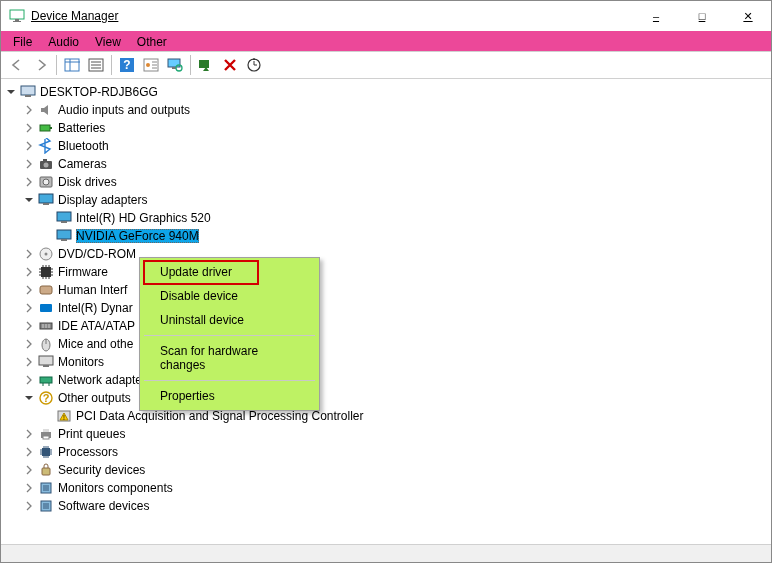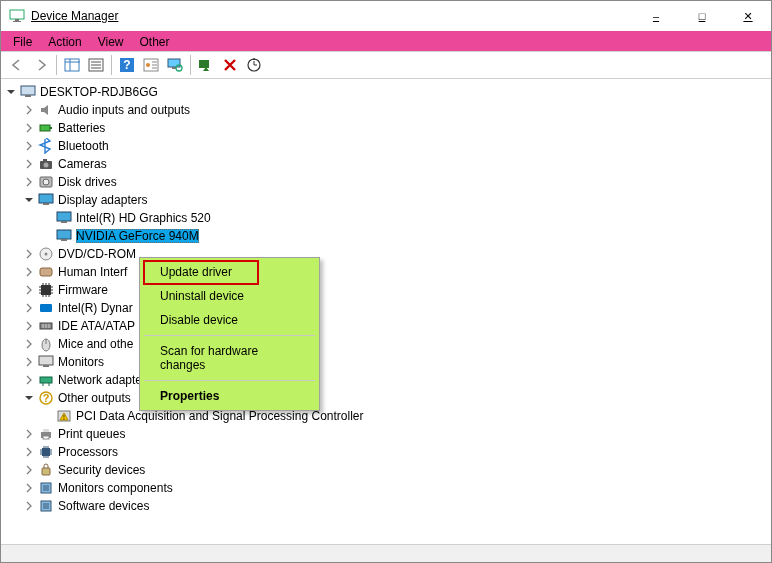--- a/index.html
+++ b/index.html
@@ -122,21 +122,21 @@
     font-size: 12px;
     z-index: 100;
   }
   .context-menu .cm-item {
     padding: 5px 18px;
     cursor: default;
   }
   .context-menu .cm-sep {
     height: 1px; background: #c8c8c8; margin: 3px 2px;
   }
-  .context-menu .cm-bold { font-weight: bold; }
+  .context-menu .cm-bold { font-weight: normal; }
 
   .highlight-box {
     position: absolute;
     border: 2.5px solid #d40000;
     pointer-events: none;
     z-index: 200;
   }
 
   
   .tree-area::-webkit-scrollbar { width: 17px; }
@@ -157,21 +157,21 @@
   <span class="title">Device Manager</span>
   <div class="window-controls">
     <div class="ctl">–</div>
     <div class="ctl">□</div>
     <div class="ctl close">✕</div>
   </div>
 </div>
 
 <div class="menubar">
   <div class="menu-item">File</div>
-  <div class="menu-item">Action</div>
+  <div class="menu-item">Audio</div>
   <div class="menu-item">View</div>
   <div class="menu-item">Other</div>
 </div>
 
 <div class="toolbar">
   <div class="tb-btn">
       <svg width="14" height="14" viewBox="0 0 14 14">
         <path d="M9 2 L3 7 L9 12" stroke="#888" stroke-width="1.6" fill="none"></path>
       </svg>
     </div>
@@ -382,39 +382,39 @@
     </div>
     <div class="tree-node">
       <span class="indent" style="width: 18px;"></span>
       <span class="expander">
         <svg width="10" height="10" viewBox="0 0 10 10">
           <path d="M3 1 L7 5 L3 9" fill="none" stroke="#808080" stroke-width="1.3"></path>
         </svg>
       </span>
       <span class="node-icon">
         <svg width="16" height="16" viewBox="0 0 16 16">
-          <rect x="2" y="4" width="12" height="8" rx="2" fill="#ca8" stroke="#864"></rect>
-        </svg>
-      </span>
-      <span class="node-label">Human Interf</span>
-    </div>
-    <div class="tree-node">
-      <span class="indent" style="width: 18px;"></span>
-      <span class="expander">
-        <svg width="10" height="10" viewBox="0 0 10 10">
-          <path d="M3 1 L7 5 L3 9" fill="none" stroke="#808080" stroke-width="1.3"></path>
-        </svg>
-      </span>
-      <span class="node-icon">
-        <svg width="16" height="16" viewBox="0 0 16 16">
           <rect x="3" y="3" width="10" height="10" fill="#333"></rect>
           <path d="M5 1v2M8 1v2M11 1v2M5 13v2M8 13v2M11 13v2M1 5h2M1 8h2M1 11h2M13 5h2M13 8h2M13 11h2" stroke="#333"></path>
         </svg>
       </span>
       <span class="node-label">Firmware</span>
+    </div>
+    <div class="tree-node">
+      <span class="indent" style="width: 18px;"></span>
+      <span class="expander">
+        <svg width="10" height="10" viewBox="0 0 10 10">
+          <path d="M3 1 L7 5 L3 9" fill="none" stroke="#808080" stroke-width="1.3"></path>
+        </svg>
+      </span>
+      <span class="node-icon">
+        <svg width="16" height="16" viewBox="0 0 16 16">
+          <rect x="2" y="4" width="12" height="8" rx="2" fill="#ca8" stroke="#864"></rect>
+        </svg>
+      </span>
+      <span class="node-label">Human Interf</span>
     </div>
     <div class="tree-node">
       <span class="indent" style="width: 18px;"></span>
       <span class="expander">
         <svg width="10" height="10" viewBox="0 0 10 10">
           <path d="M3 1 L7 5 L3 9" fill="none" stroke="#808080" stroke-width="1.3"></path>
         </svg>
       </span>
       <span class="node-icon">
         <svg width="16" height="16" viewBox="0 0 16 16">
@@ -585,21 +585,21 @@
         </svg>
       </span>
       <span class="node-label">Software devices</span>
     </div>
   </div>
 
 <div class="statusbar"></div>
 
 <div class="context-menu" id="context-menu">
     <div class="cm-item">Update driver</div>
+    <div class="cm-item">Disable device</div>
     <div class="cm-item">Uninstall device</div>
-    <div class="cm-item">Disable device</div>
     <div class="cm-sep"></div>
     <div class="cm-item">Scan for hardware changes</div>
     <div class="cm-sep"></div>
     <div class="cm-item cm-bold">Properties</div>
   </div>
 
 <div class="highlight-box" style="left:142px; top:259px; width:116px; height:25px;"></div>
 
 </body></html>

